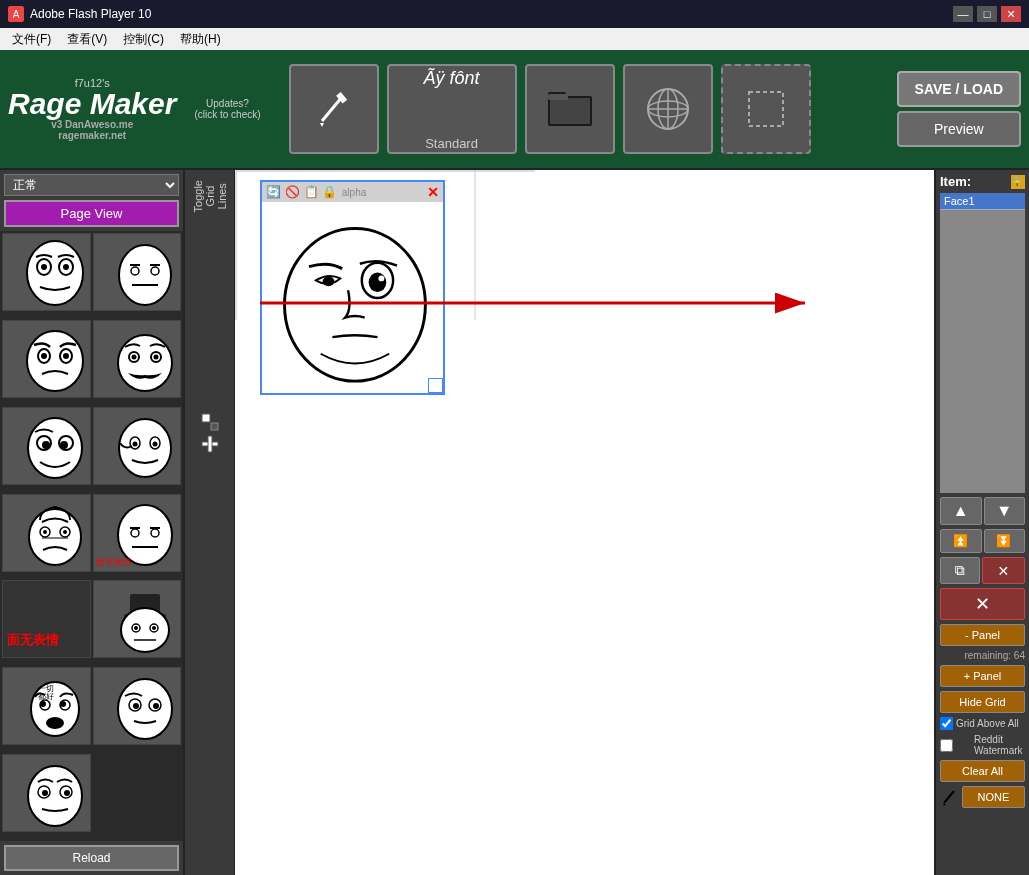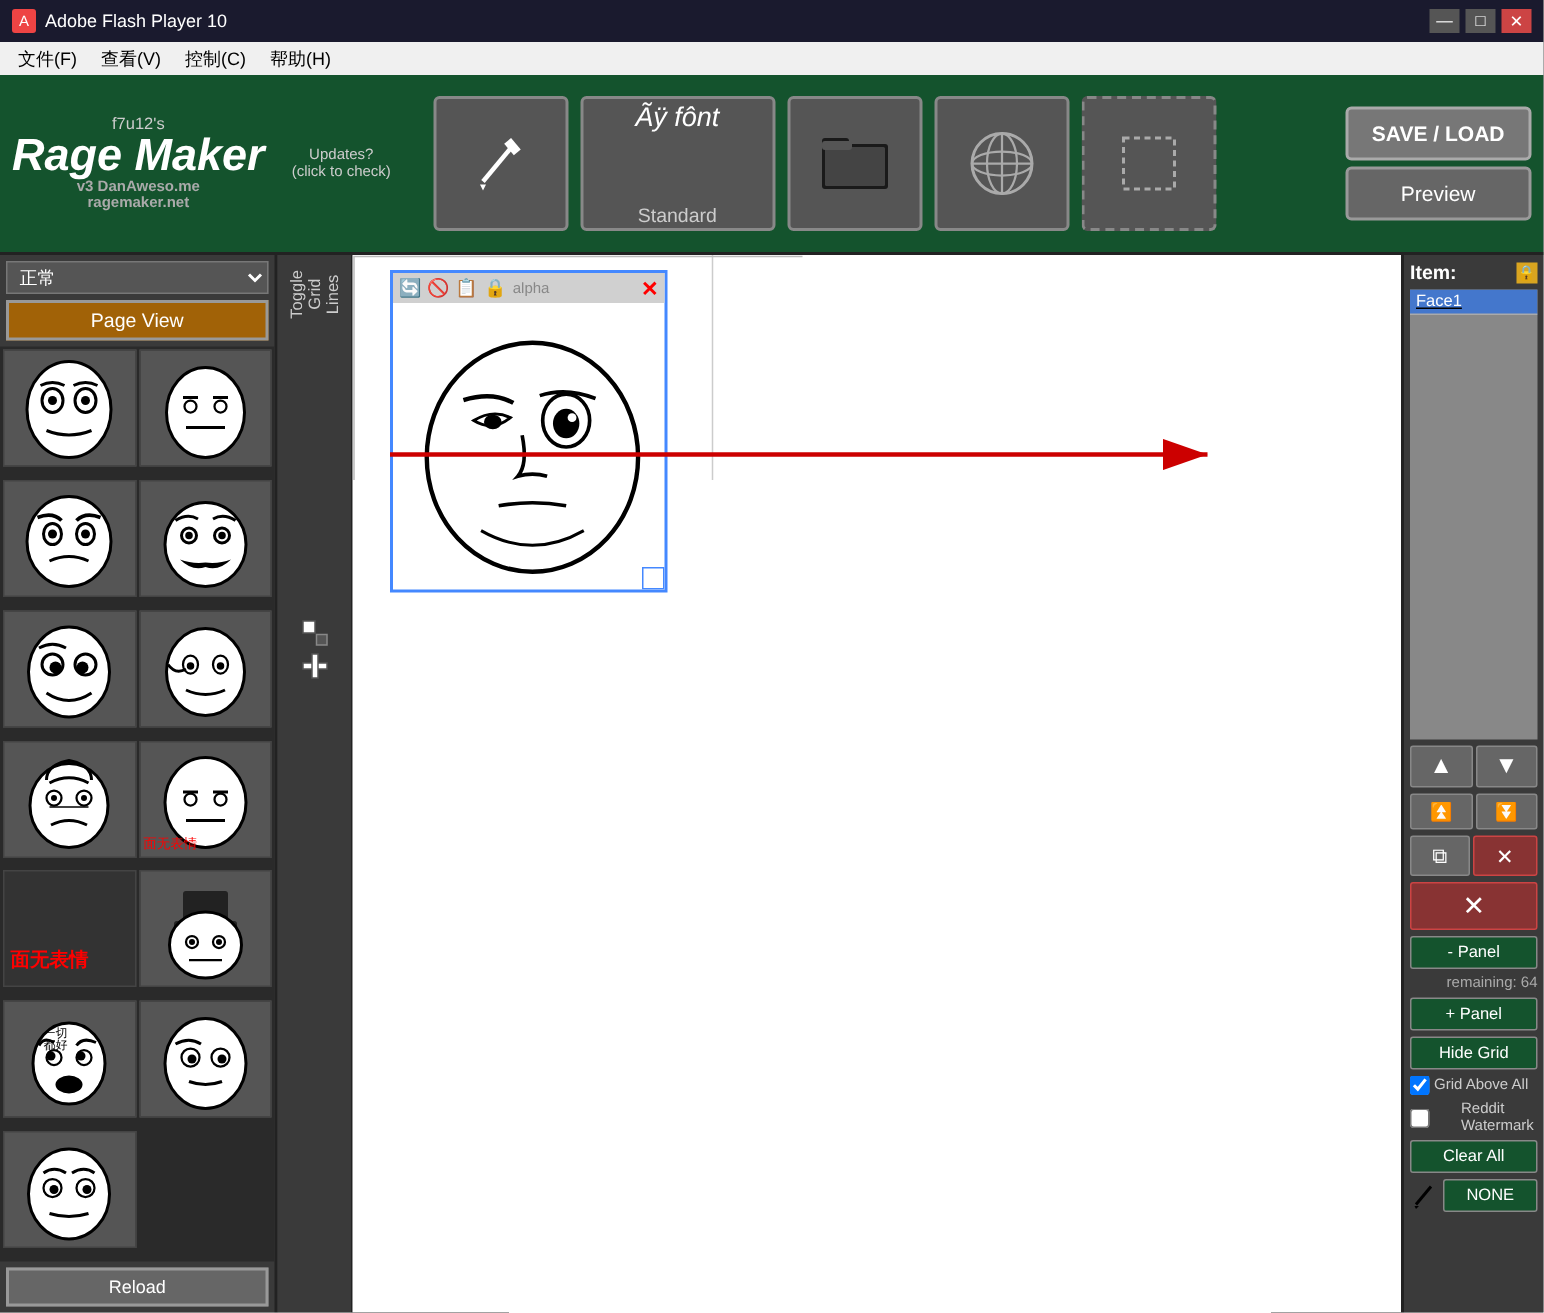--- a/index.html
+++ b/index.html
@@ -201,21 +201,21 @@
     #mode-select {
       background: #555;
       color: white;
       border: 1px solid #777;
       padding: 2px 4px;
       font-size: 12px;
       width: 100%;
     }
 
     #page-view-btn {
-      background: #a16207;
+      background: #a21caf;
       border: 2px solid #999;
       color: white;
       padding: 4px;
       text-align: center;
       cursor: pointer;
       font-size: 13px;
     }
 
     #faces-grid {
       flex: 1;
@@ -226,21 +226,21 @@
       padding: 2px;
       background: #2a2a2a;
     }
 
     .face-item {
       background: #555;
       border: 1px solid #444;
       height: 78px;
       display: flex;
       align-items: center;
-      justify-content: center;
+      justify-content: flex-end;
       cursor: pointer;
       overflow: hidden;
       position: relative;
     }
 
     #reload-btn {
       background: #666;
       border: 2px solid #999;
       color: white;
       padding: 4px;
@@ -304,35 +304,34 @@
       width: 14px; height: 14px;
       display: flex; align-items: center; justify-content: center;
       font-size: 10px;
     }
 
     #item-list {
       background: #888;
       flex: 1;
       max-height: 300px;
       overflow-y: auto;
-      text-decoration: underline;
     }
 
     .item-entry {
       background: #999;
       color: black;
       padding: 2px 4px;
       font-size: 11px;
       cursor: pointer;
       border-bottom: 1px solid #aaa;
     }
     .item-entry.selected { background: #4477cc; color: white; }
 
     .right-btn {
-      background: #14532d;
+      background: #a16207;
       border: 1px solid #888;
       color: white;
       padding: 4px;
       text-align: center;
       cursor: pointer;
       font-size: 11px;
       border-radius: 2px;
     }
 
     .right-btn-row {

